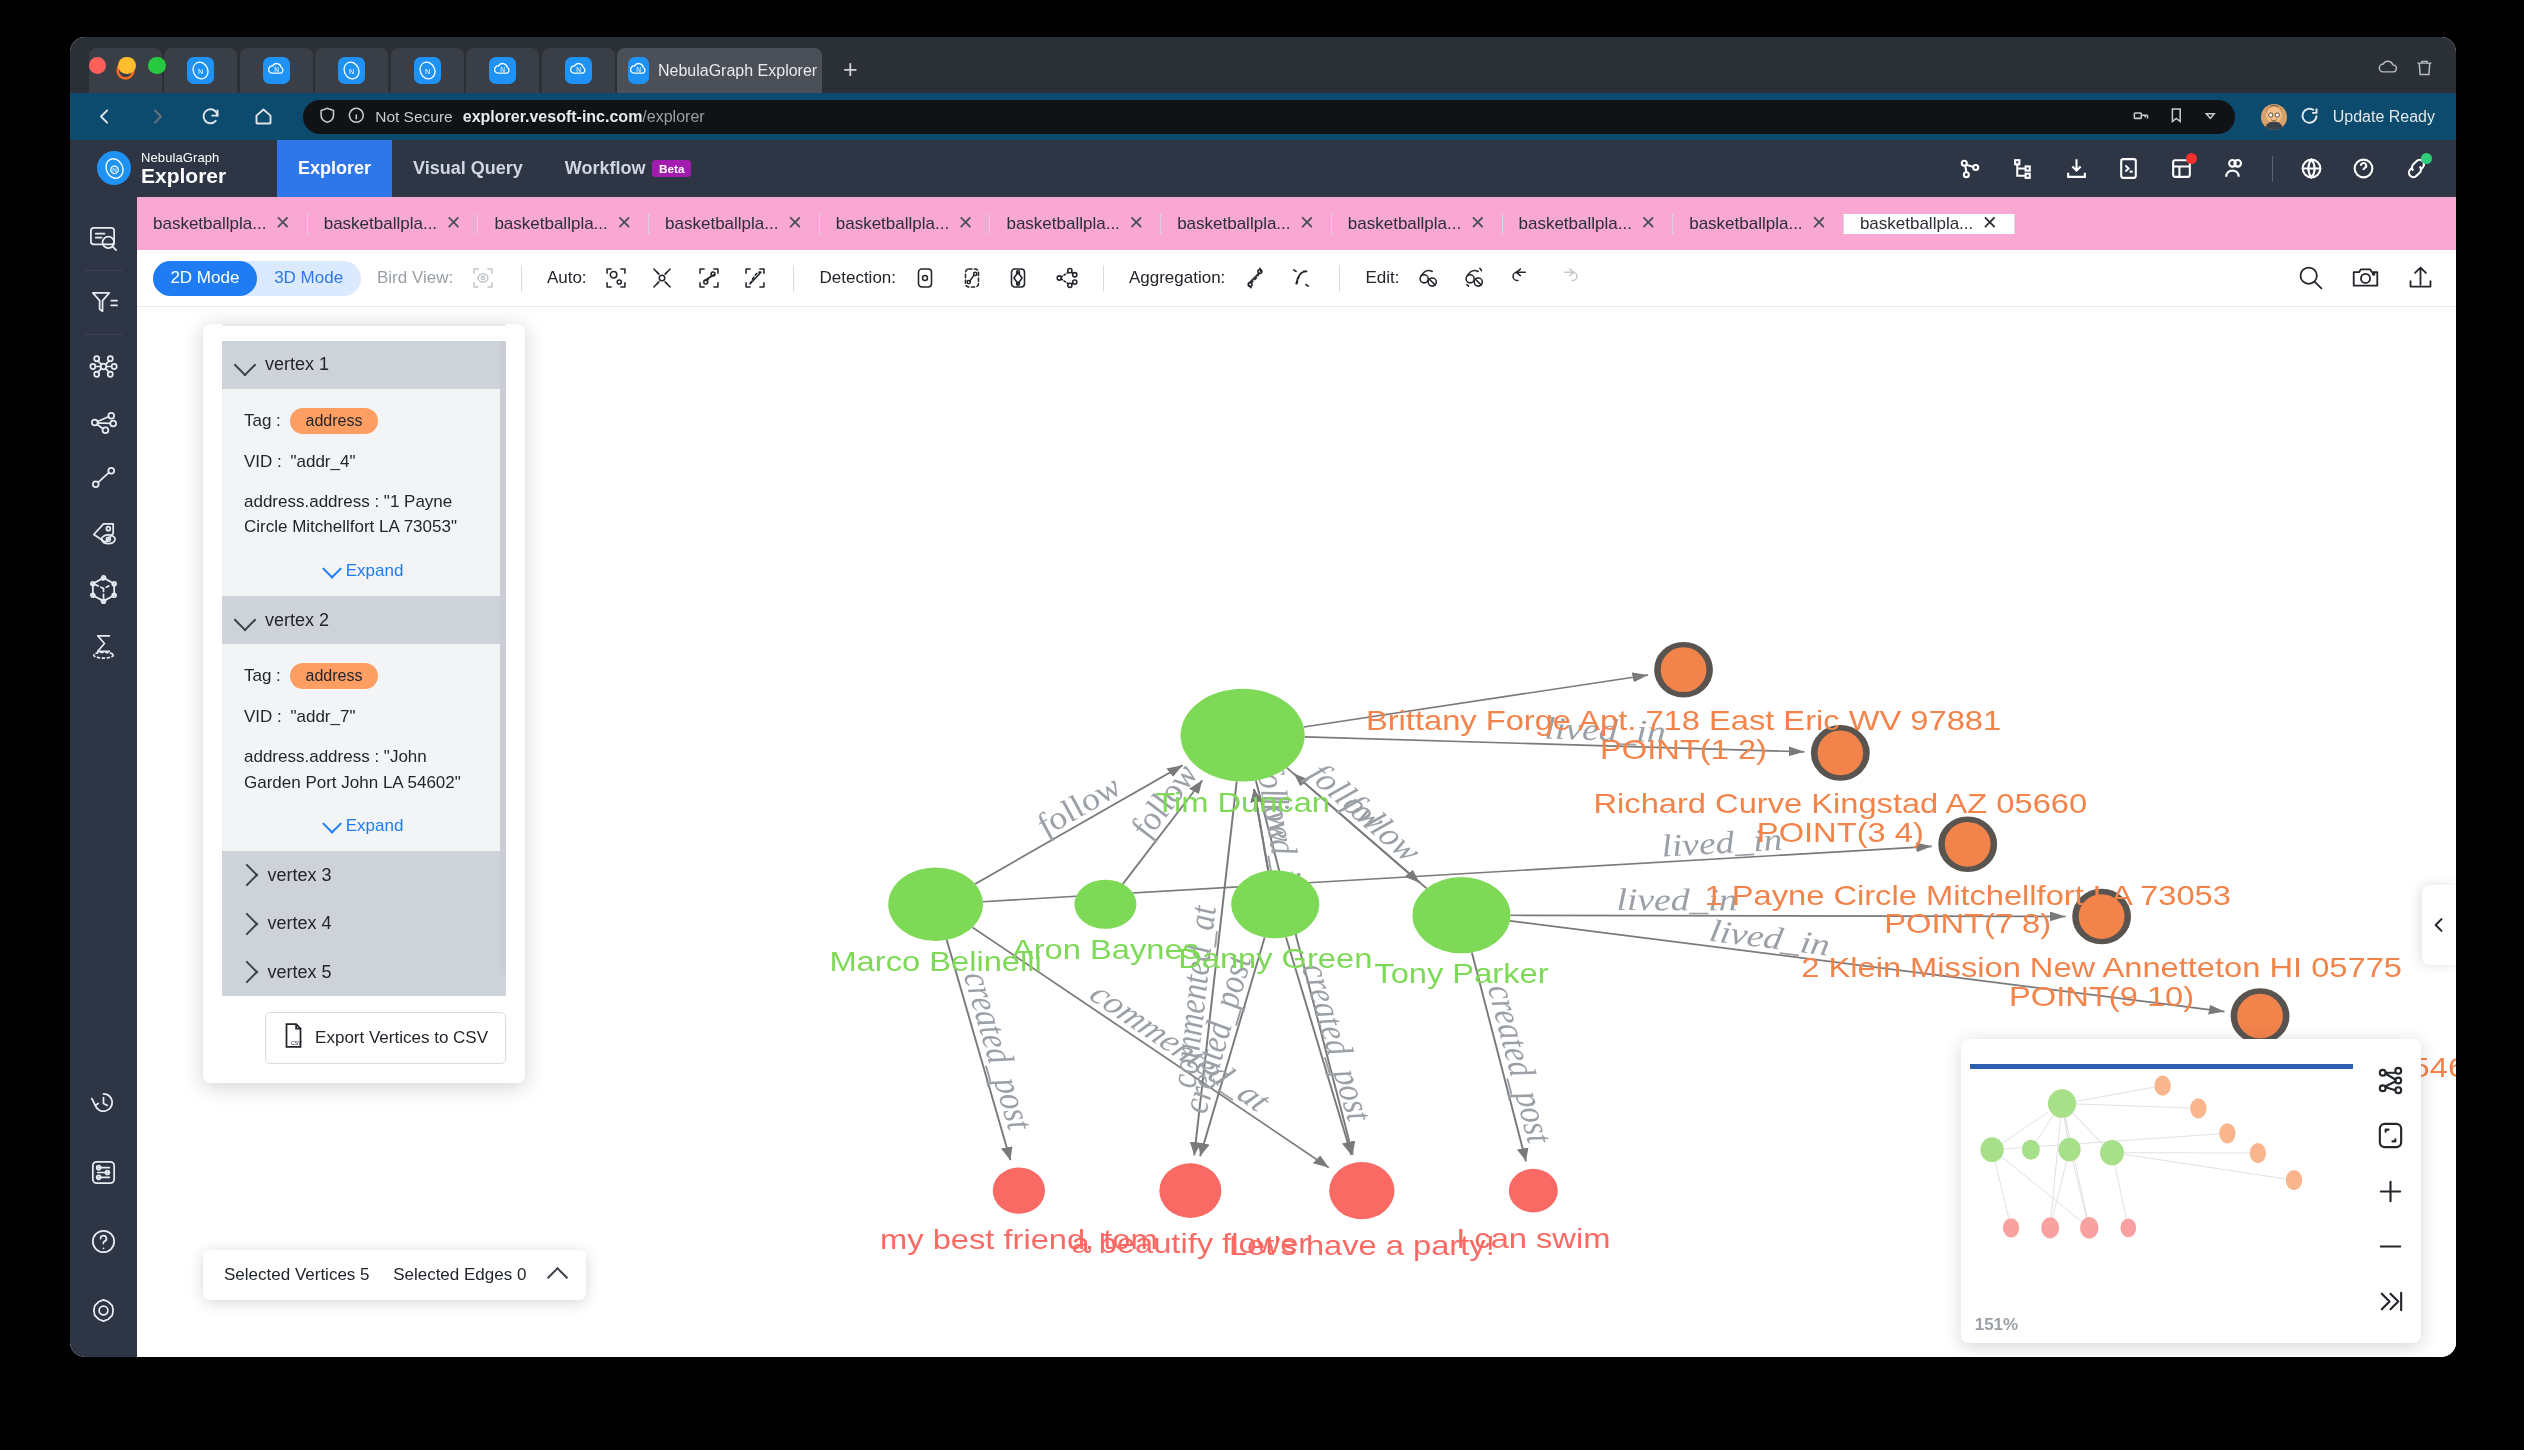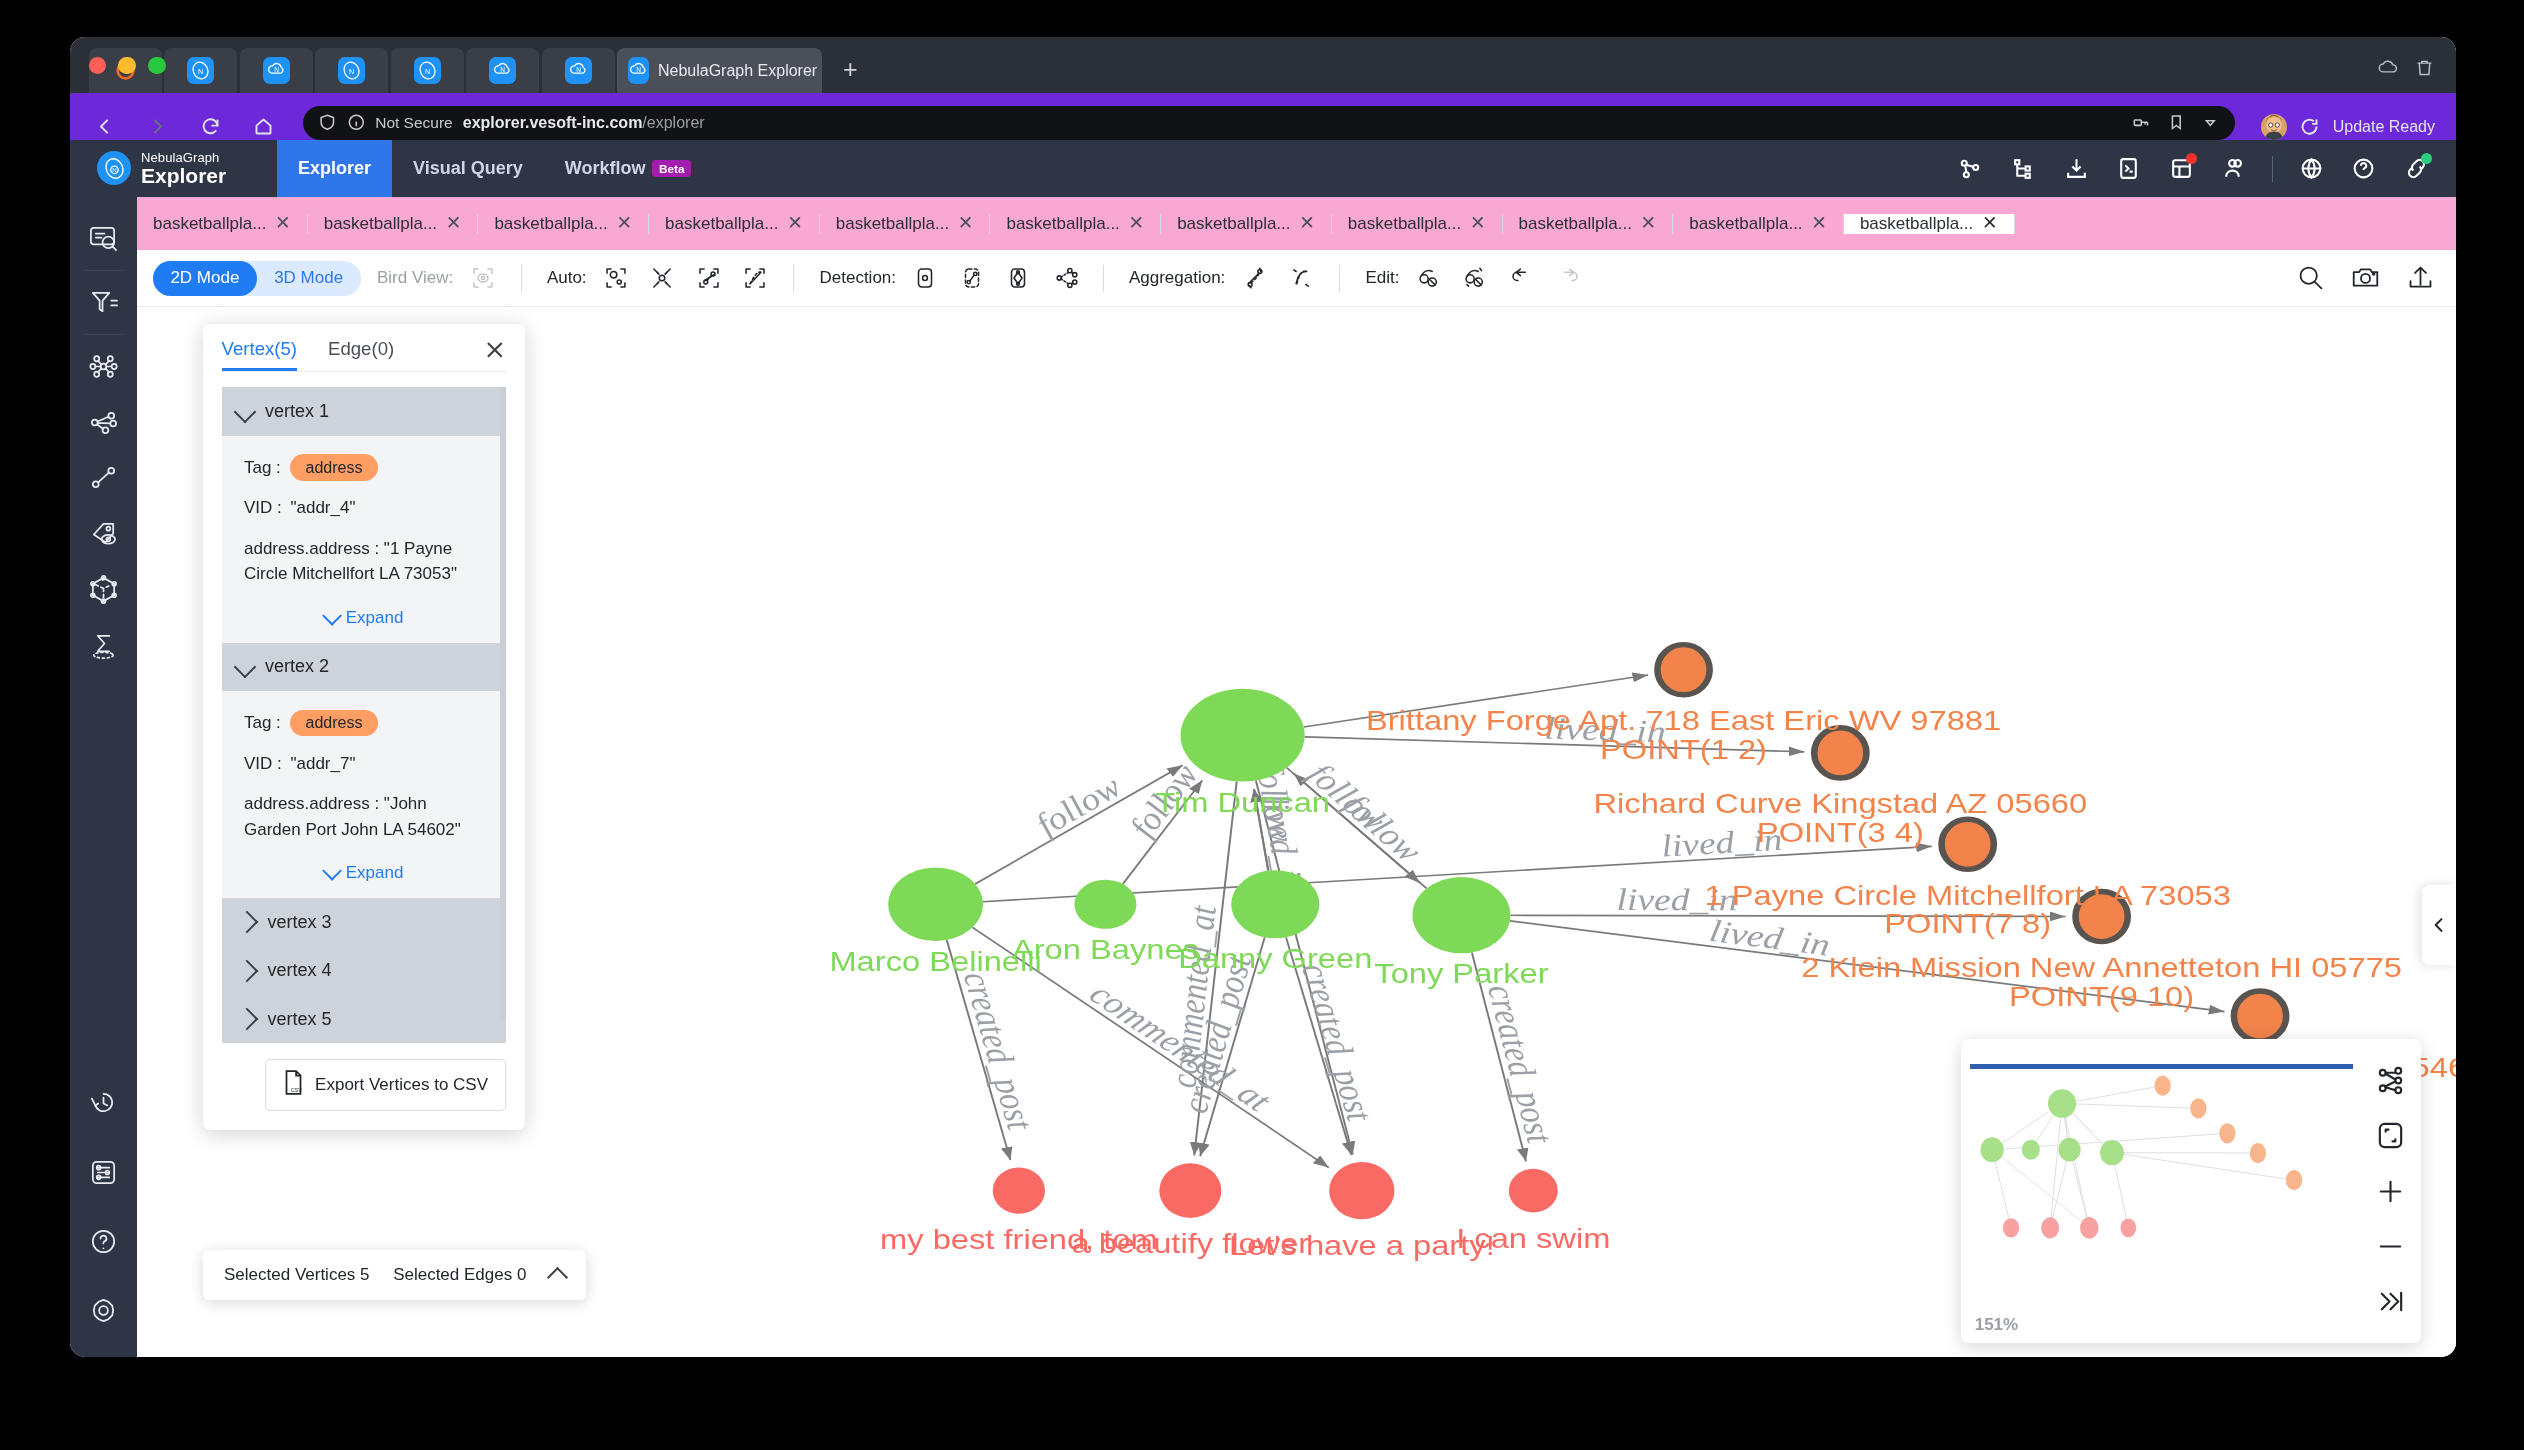--- a/index.html
+++ b/index.html
@@ -26,21 +26,21 @@
   .favicon svg{ width:21px;height:21px; }
   .btab.orange .favicon{ background:transparent; }
   .btab.active { width:205px; background:#4a4f58; padding:0 11.2px; justify-content:flex-start; gap:8.7px;}
   .btab.active .tabtitle{ color:#e8eaed; font-size:16px; white-space:nowrap; }
   .newtab { width:34px;height:34px; color:#cfd3d8; font-size:25px; display:flex;
             align-items:center;justify-content:center; margin-left:8.7px; margin-bottom:6.2px;}
   .winicons { position:absolute; right:21px; top:20px; display:flex; gap:15px; align-items:center; }
   .winicons svg{ width:21px;height:21px; fill:none; stroke:#b9bec6; stroke-width:1.7;}
 
   
-  #urlbar { height:47px; background:#6d28d9; display:flex; align-items:flex-end; padding:0 21px; gap:26px;}
+  #urlbar { height:47px; background:#0c4a6e; display:flex; align-items:center; padding:0 21px; gap:26px;}
   #urlbar .navbtn { width:27px;height:27px; display:flex;align-items:center;justify-content:center;}
   #urlbar .navbtn svg{ width:21px;height:21px; fill:none;stroke:#dfe3e8; stroke-width:2.2;
                        stroke-linecap:round; stroke-linejoin:round;}
   #urlbar .navbtn.dim svg{ stroke:#6a7079; }
   .omnibox { flex:1; height:34px; background:#101215; border-radius:17px; display:flex;
              align-items:center; padding:0 15px; gap:10px; }
   .omnibox .sh svg{ width:18.6px;height:18.6px; fill:none;stroke:#c6cbd1;stroke-width:2;}
   .omnibox .ns { color:#c6cbd1; font-size:15.5px; }
   .omnibox .url { color:#9aa0a6; font-size:16px; }
   .omnibox .url b{ color:#e8eaed; font-weight:700; }
@@ -805,27 +805,20 @@
               <text x="1300" y="564.4" text-anchor="middle" font-size="20" fill="#f2844b">John Garden Port John  LA 54602</text>
               <text x="1300" y="585.4" text-anchor="middle" font-size="20" fill="#f2844b">POINT(13 14)</text>
               <text x="540" y="691" text-anchor="middle" font-size="20" fill="#fa6a64">my best friend, tom</text>
               <text x="645" y="694" text-anchor="middle" font-size="20" fill="#fa6a64">a beautify flower</text>
               <text x="750" y="695" text-anchor="middle" font-size="20" fill="#fa6a64">Let's have a party!</text>
               <text x="855" y="690" text-anchor="middle" font-size="20" fill="#fa6a64">I can swim</text>
             </g>
         </svg>
 
         <div id="panel">
-          <div class="ptabs">
-            <div class="ptab active">Vertex(5)</div>
-            <div class="ptab">Edge(0)</div>
-            <div class="pclose"><svg viewBox="0 0 24 24">
-                  <path d="M5 5l14 14M19 5L5 19"></path>
-                </svg></div>
-          </div>
           <div class="pdiv"></div>
 
           <div class="plist">
             <div class="pscroll"></div>
 
             <div class="vhead">
               <span class="chev open"></span>
               <span>vertex 1</span>
             </div>
             <div class="vbody">

